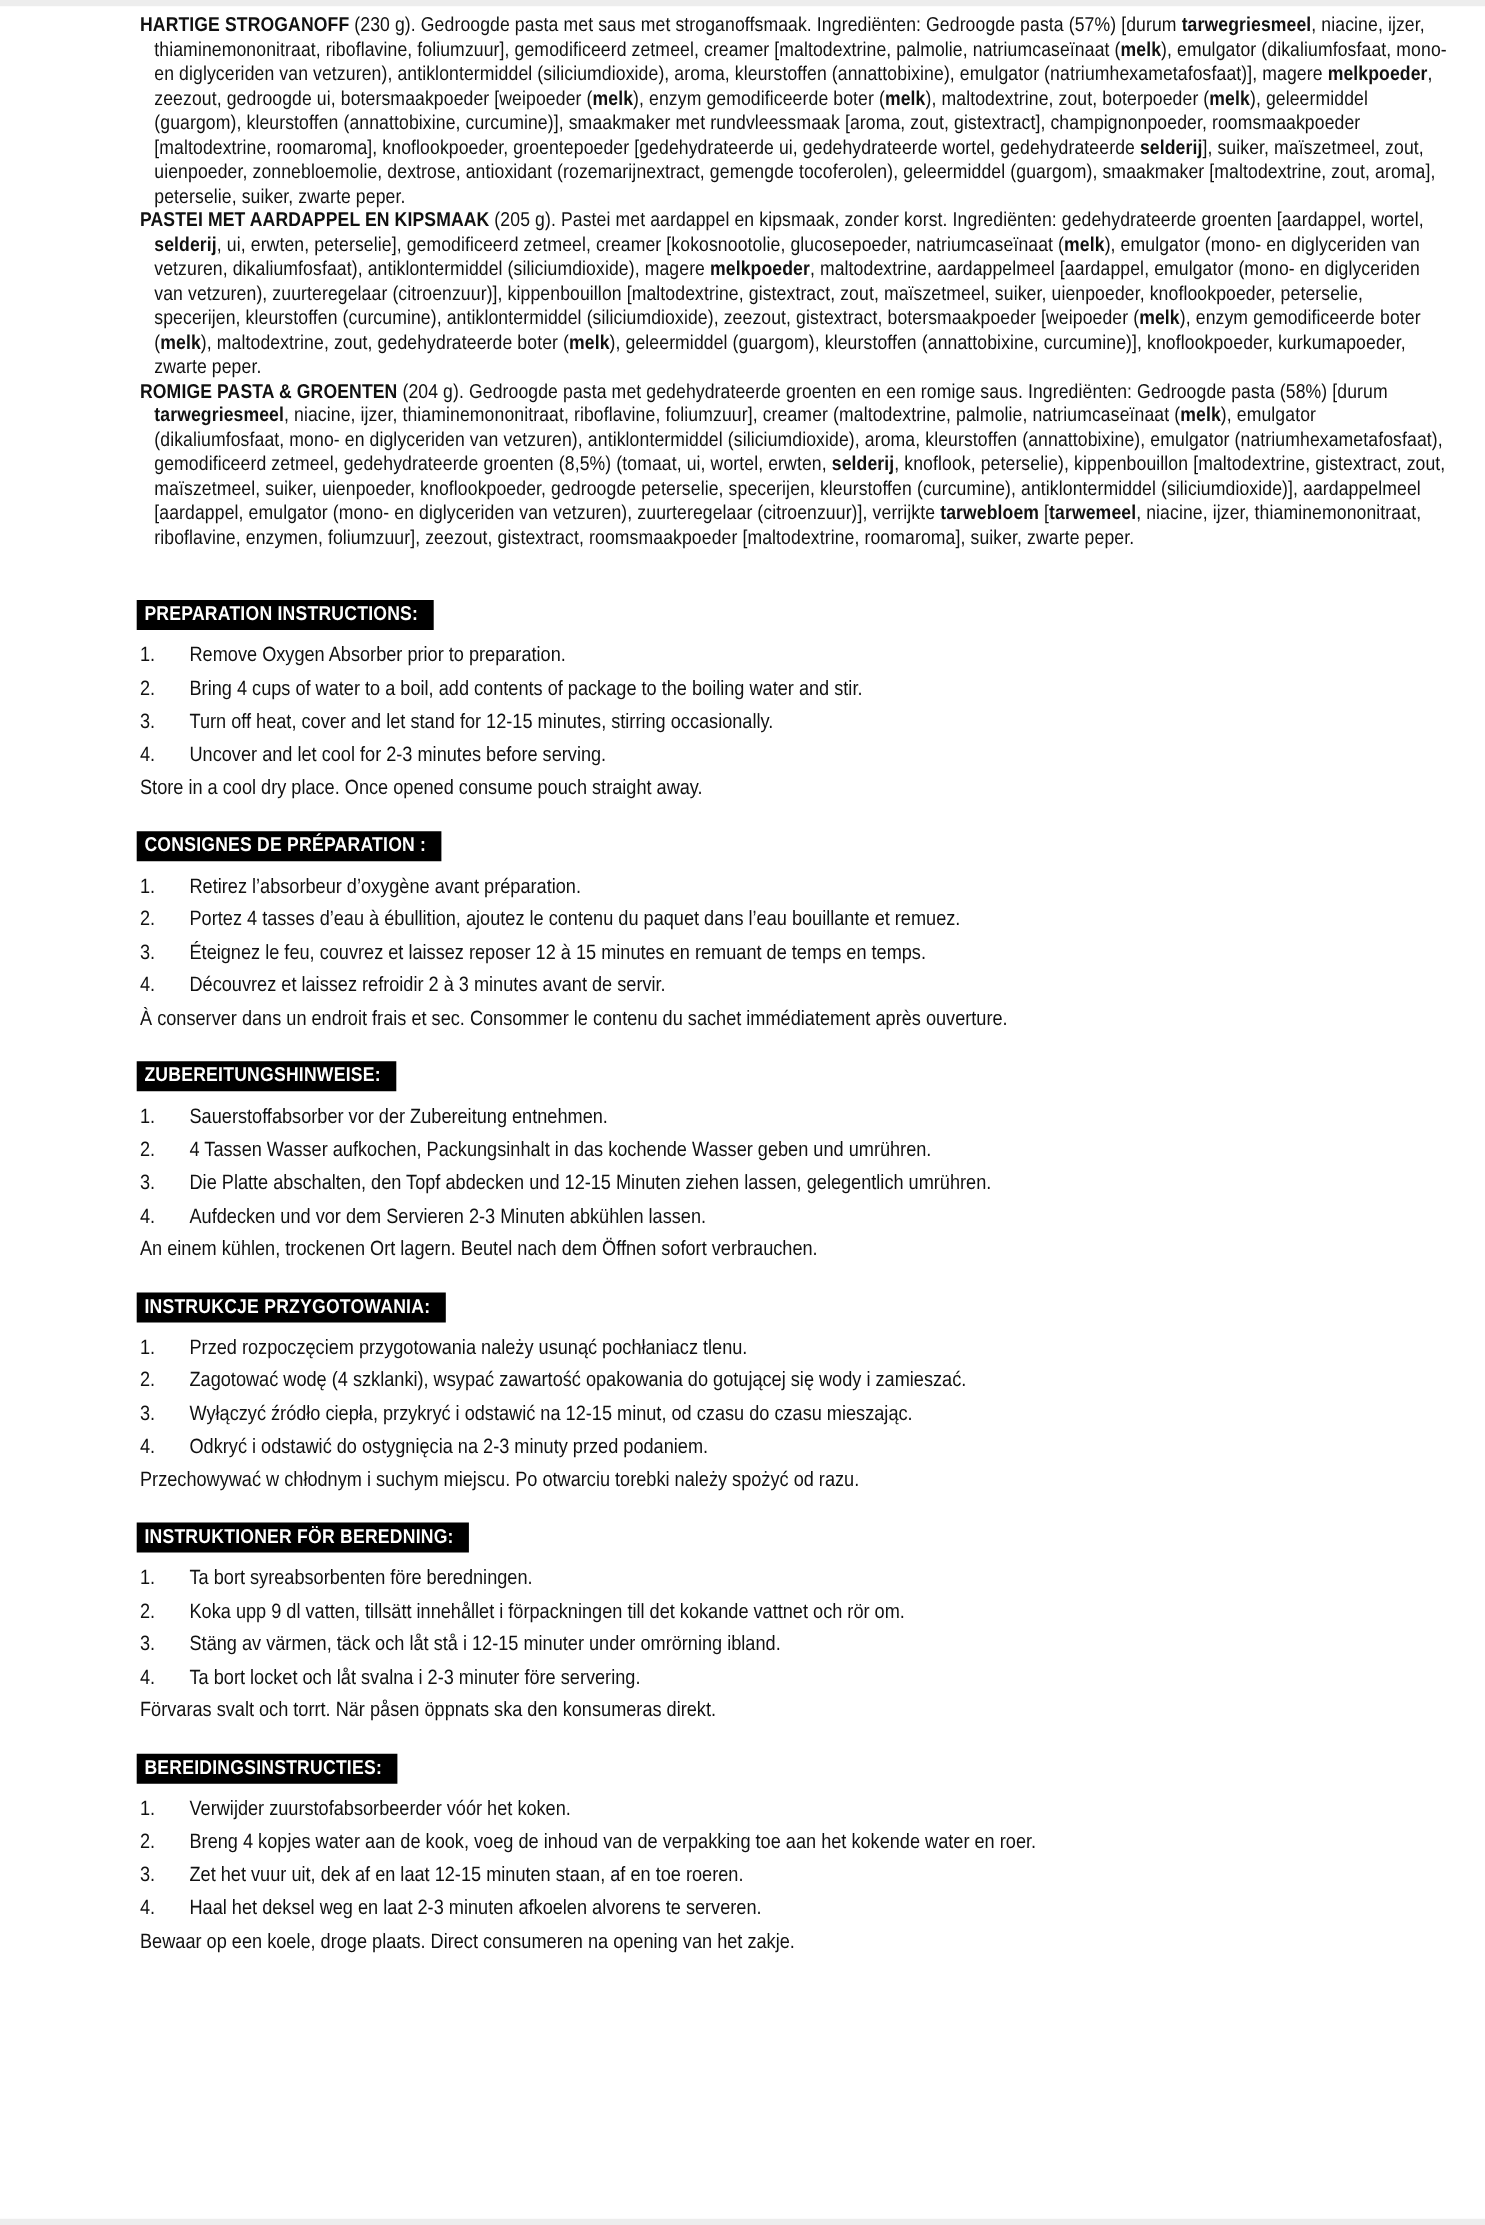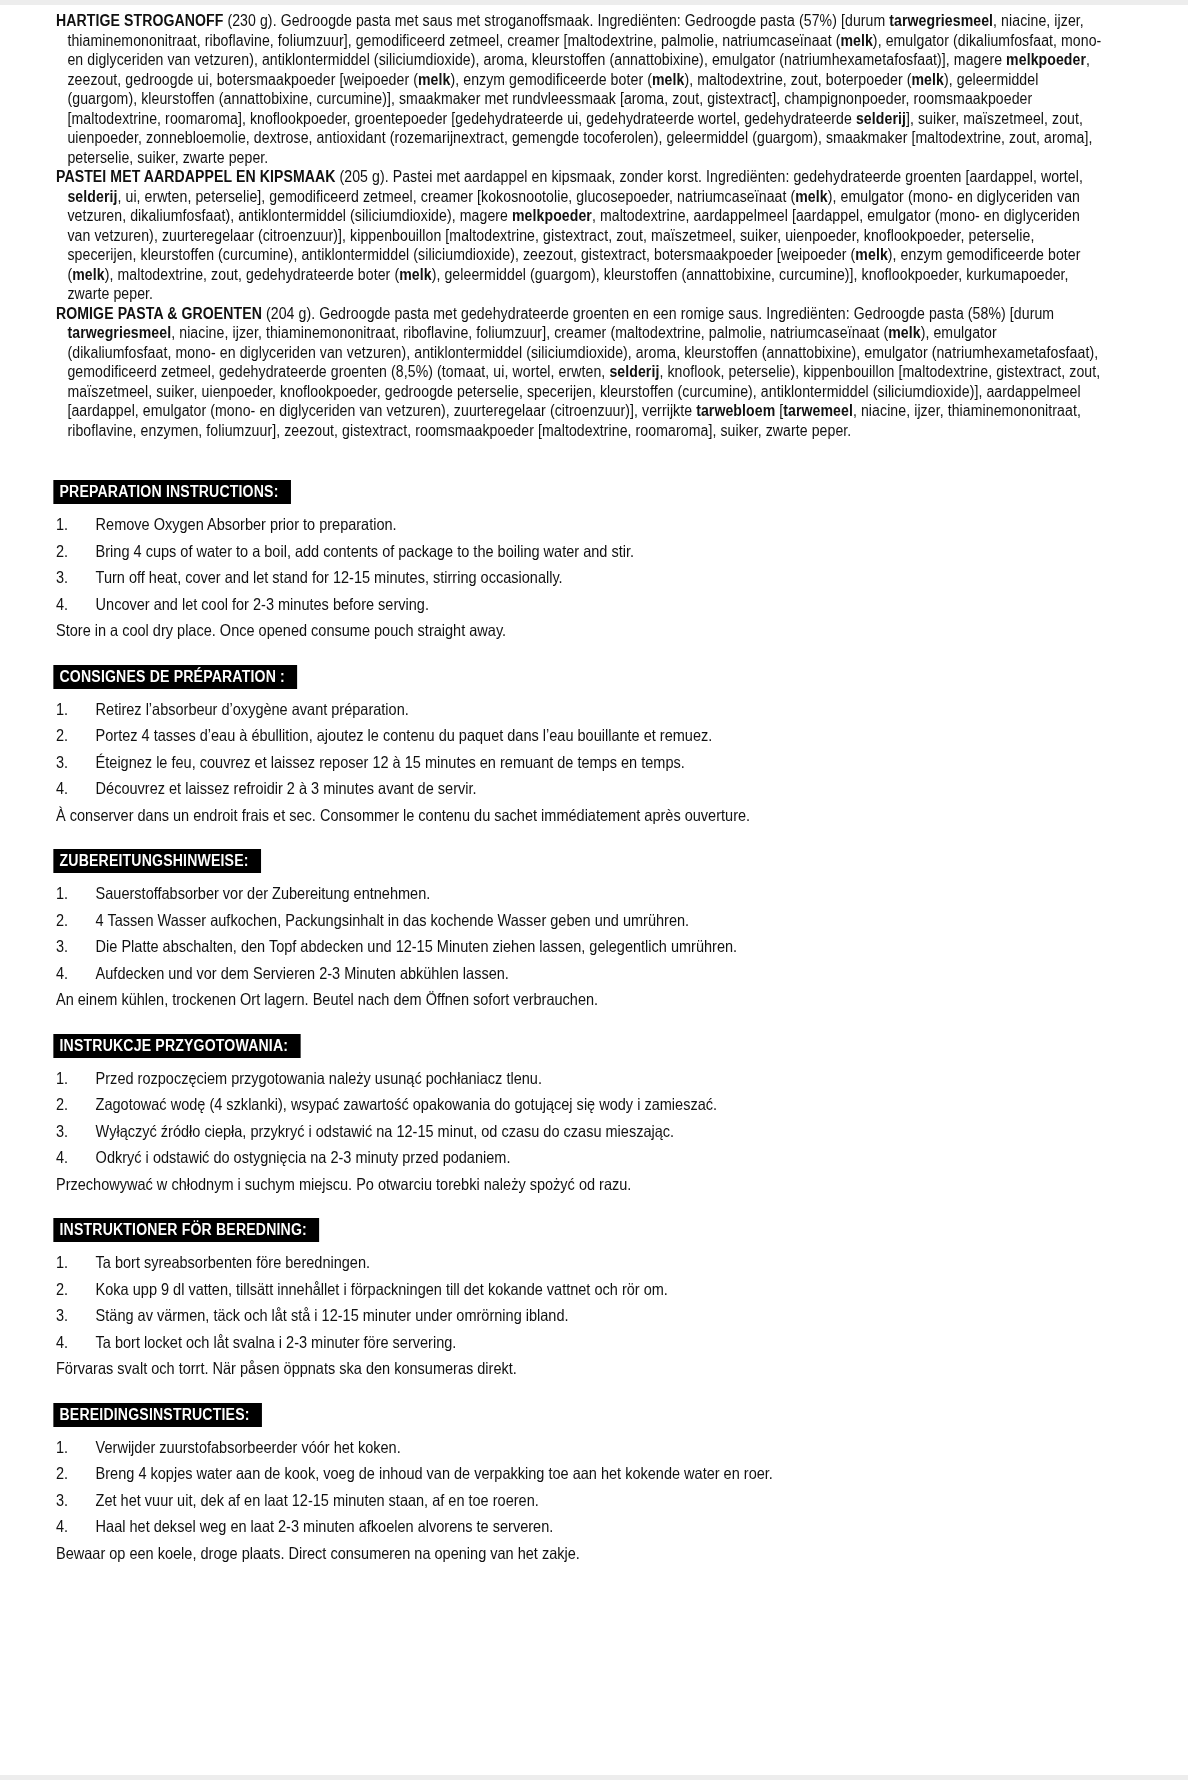--- a/index.html
+++ b/index.html
@@ -12,21 +12,21 @@
     position: relative;
     overflow: hidden;
   }
   .edge-strip {
     position: absolute; left: 0; width: 100%; height: 5px; background: #ededed;
   }
   .edge-strip.top { top: 0; }
   .edge-strip.bottom { bottom: 0; }
 
   .page {
-    padding: 11px 0 0 56px;
+    padding: 11px 0 0 112px;
   }
   
   .condense {
     width: 1190px;
     transform: scaleX(0.88);
     transform-origin: 0 0;
   }
 
   .ing {
     margin: 0;

